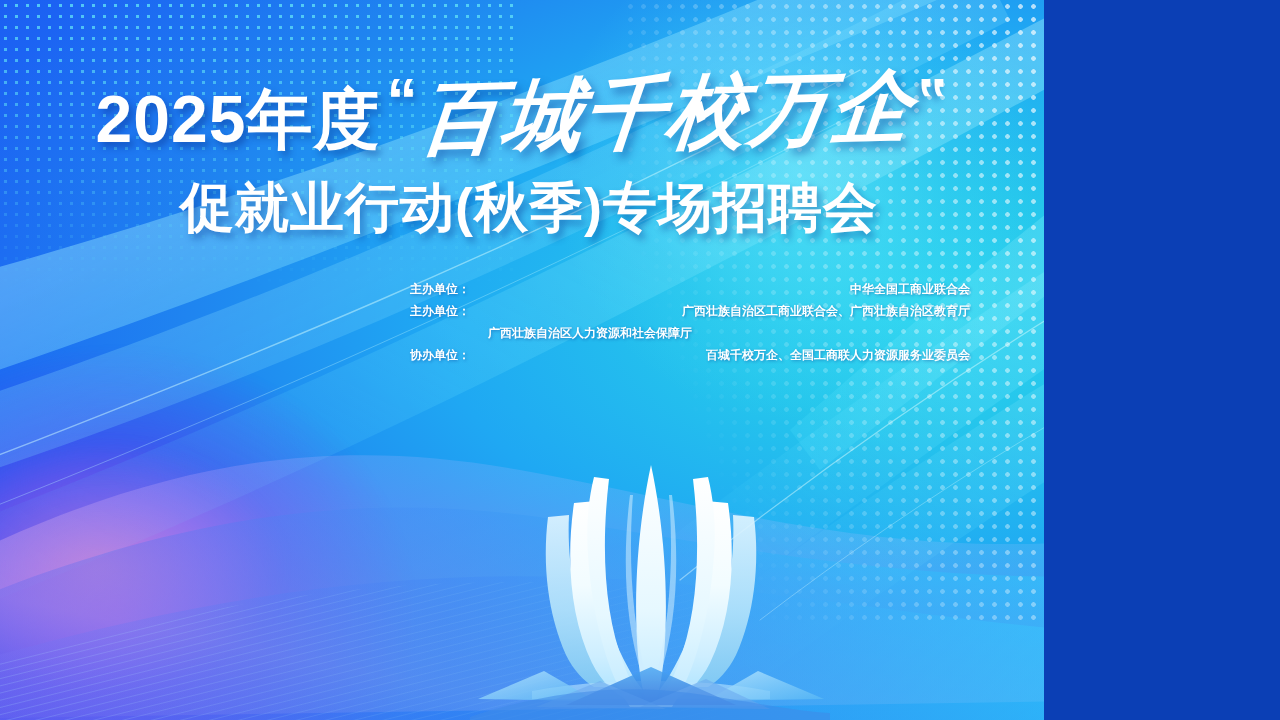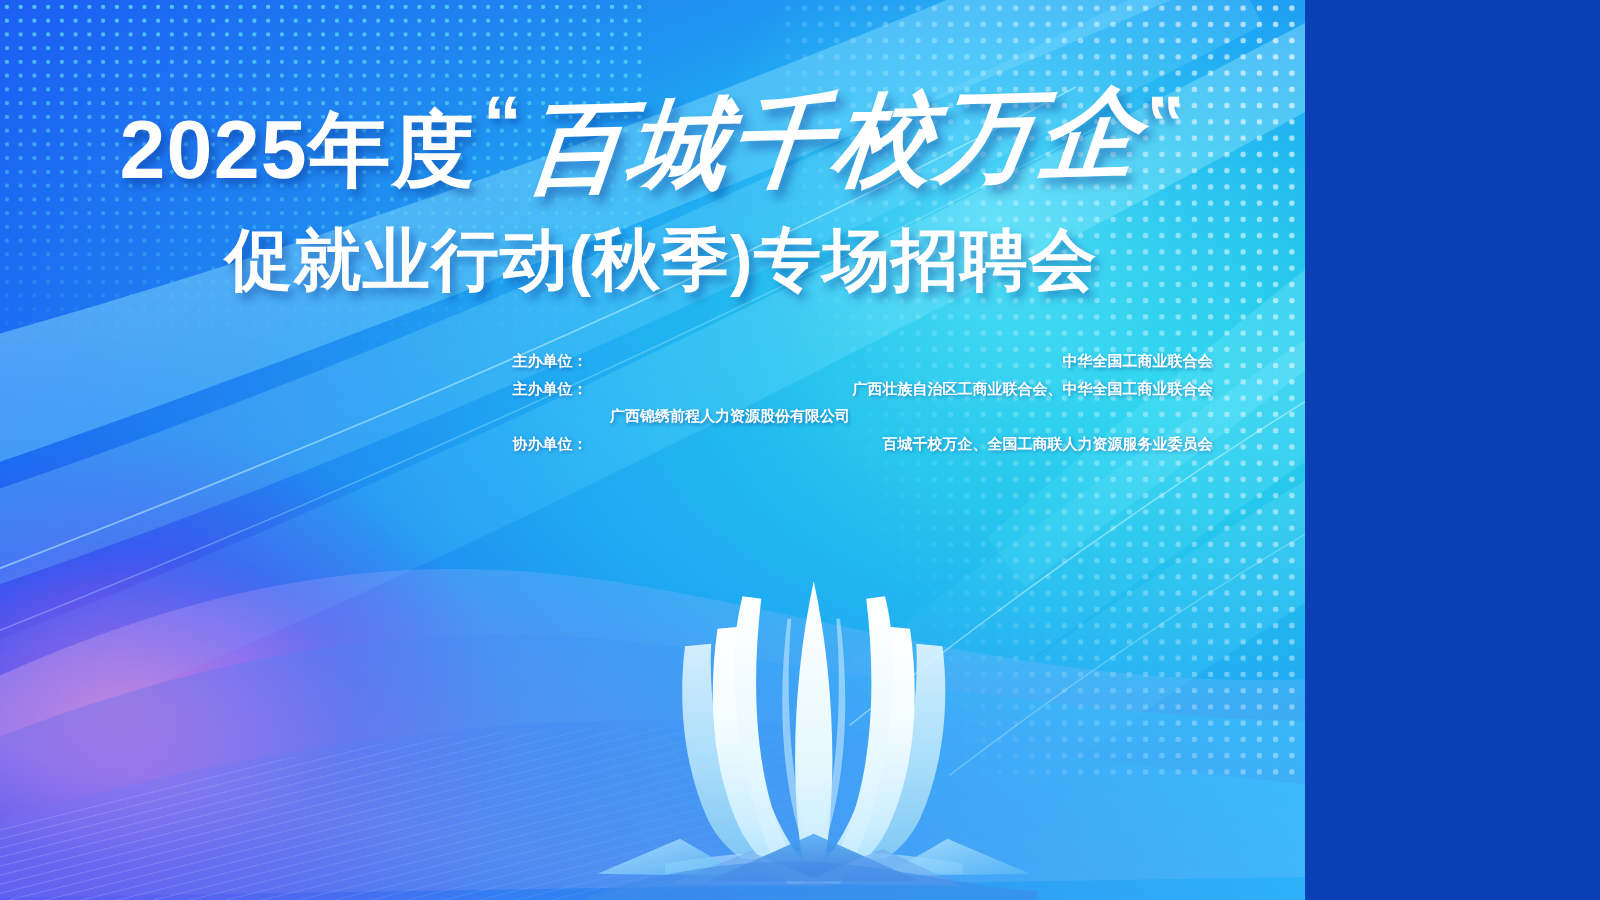--- a/index.html
+++ b/index.html
@@ -255,23 +255,23 @@
 
     <div class="subtitle">促就业行动(秋季)专场招聘会</div>
 
     <div class="info">
       <div class="row">
         <span class="lbl">主办单位：</span>
         <span class="val">中华全国工商业联合会</span>
       </div>
       <div class="row">
         <span class="lbl">主办单位：</span>
-        <span class="val">广西壮族自治区工商业联合会、中华全国工商业联合会</span>
+        <span class="val">广西壮族自治区工商业联合会、广西壮族自治区教育厅</span>
       </div>
-      <div class="cont">广西锦绣前程人力资源股份有限公司</div>
+      <div class="cont">广西壮族自治区人力资源和社会保障厅</div>
       <div class="row">
         <span class="lbl">协办单位：</span>
         <span class="val">百城千校万企、全国工商联人力资源服务业委员会</span>
       </div>
 
       <div class="gap"></div>
 
     </div>
 
   </div>

